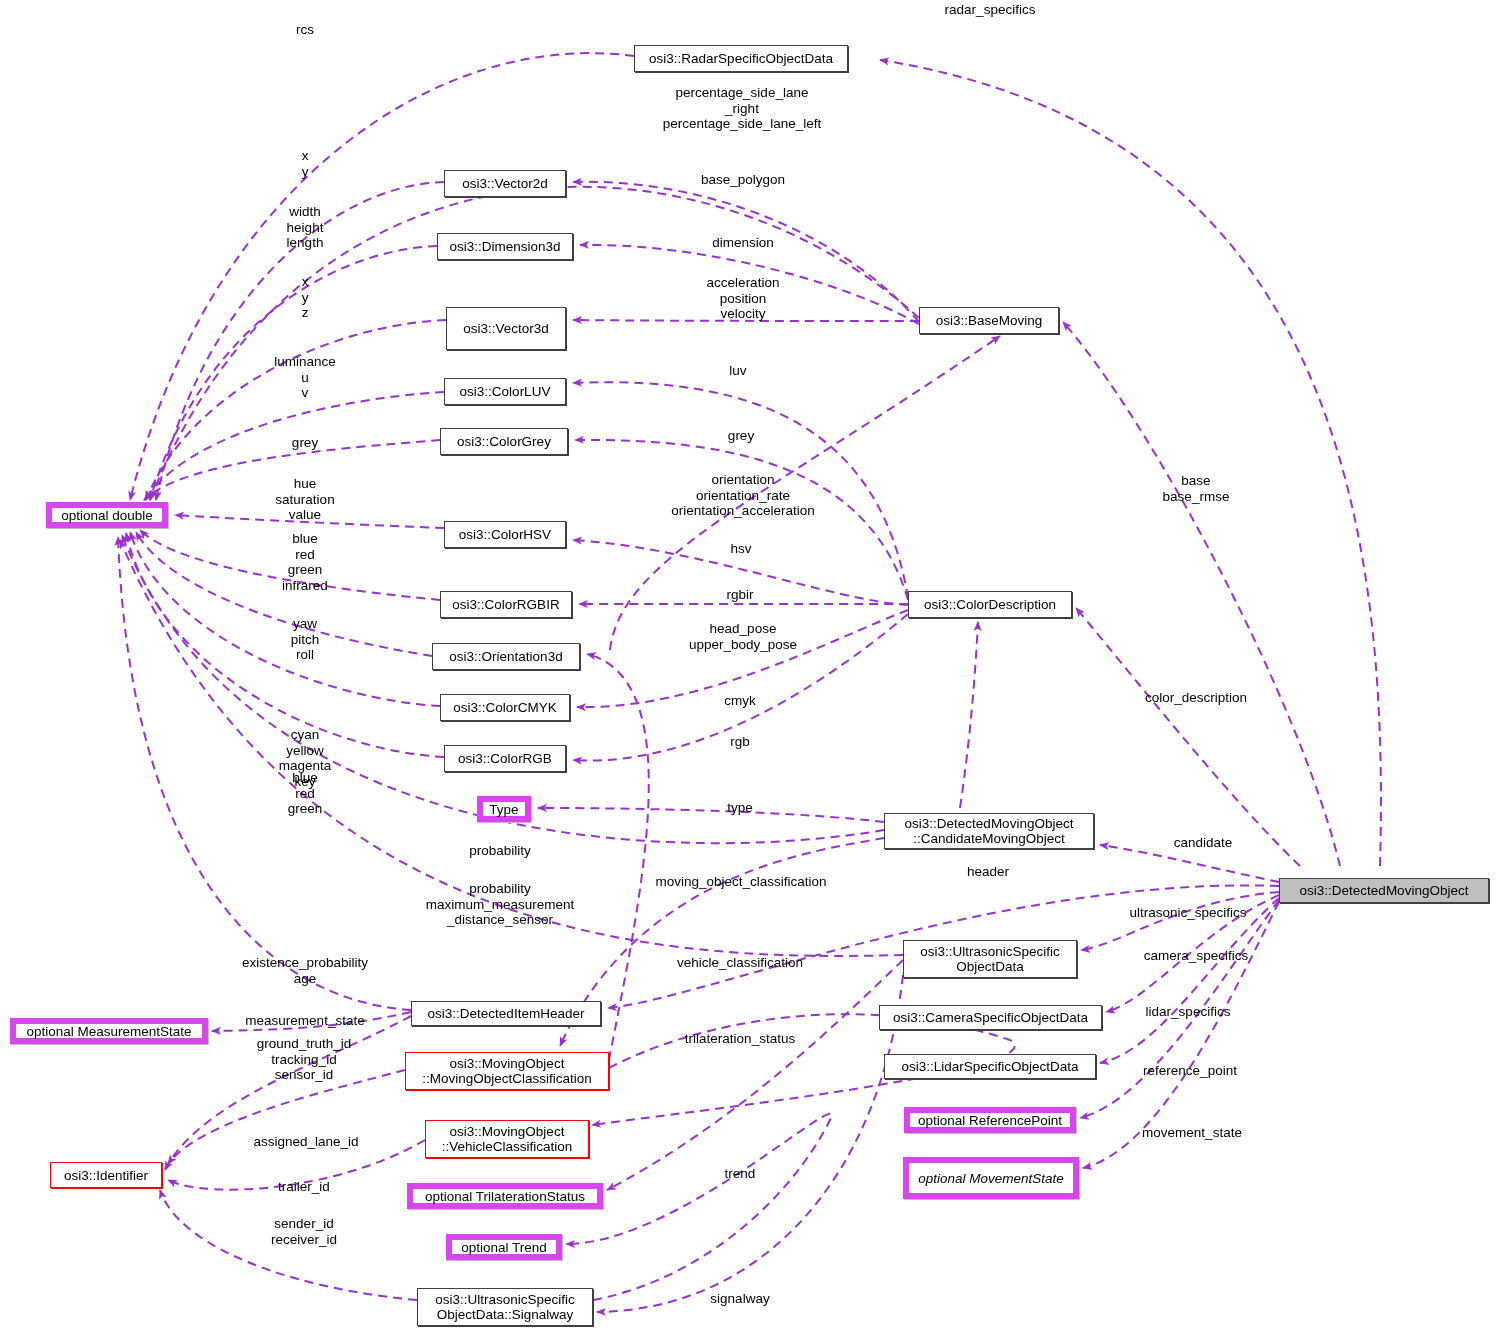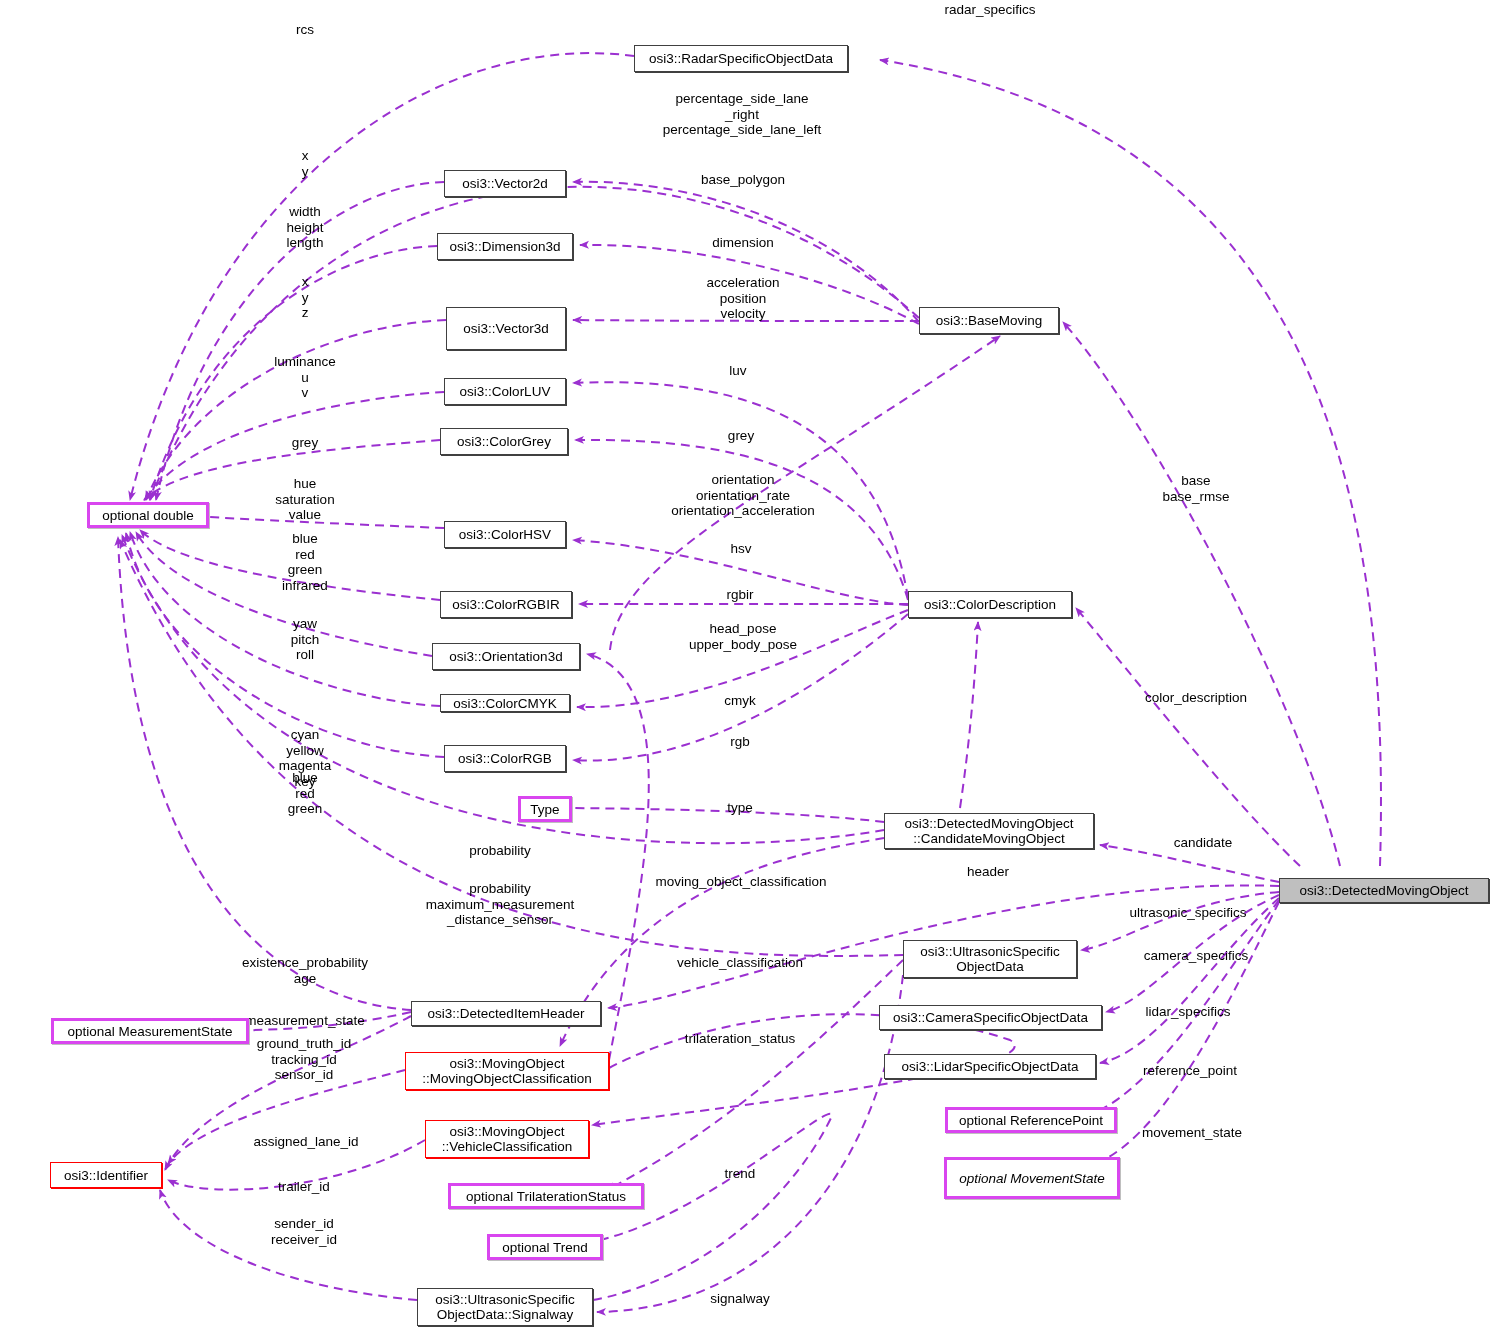--- a/index.html
+++ b/index.html
@@ -20,21 +20,21 @@
     justify-content:center;
     text-align:center;
     font-size:13.5px;
     line-height:15px;
     color:#000000;
     background:#ffffff;
     white-space:pre;
     z-index:5;
   }
   .node.solid{border:1px solid #404040;box-shadow:1px 1px 0 0 #404040;}
-  .node.light{border:3px solid #d946ef;box-shadow:1px 1px 0 0 #bfbfbf;margin-left:41px;}
+  .node.light{border:6px solid #d946ef;box-shadow:1px 1px 0 0 #bfbfbf;}
   .node.red{border:1px solid #ff0000;box-shadow:1px 1px 0 0 #ff0000;}
   .node.focus{background:#bfbfbf;border:1px solid #404040;box-shadow:1px 1px 0 0 #404040;}
   .edge-label{
     position:absolute;
     font-size:13.5px;
     line-height:15.5px;
     color:#000000;
     text-align:center;
     white-space:pre;
     transform:translate(-50%,-50%);
@@ -170,21 +170,21 @@
   <div class="node light" style="left:46px;top:502px;width:122px;height:26px;">optional double</div>
 
   <div class="node solid" style="left:444px;top:521px;width:122px;height:27px;">osi3::ColorHSV</div>
 
   <div class="node solid" style="left:440px;top:591px;width:132px;height:27px;">osi3::ColorRGBIR</div>
 
   <div class="node solid" style="left:908px;top:591px;width:164px;height:27px;">osi3::ColorDescription</div>
 
   <div class="node solid" style="left:432px;top:643px;width:148px;height:27px;">osi3::Orientation3d</div>
 
-  <div class="node solid" style="left:440px;top:694px;width:130px;height:18px;">osi3::ColorCMYK</div>
+  <div class="node solid" style="left:440px;top:694px;width:130px;height:27px;">osi3::ColorCMYK</div>
 
   <div class="node solid" style="left:444px;top:745px;width:122px;height:27px;">osi3::ColorRGB</div>
 
   <div class="node light" style="left:477px;top:796px;width:54px;height:26px;">Type</div>
 
   <div class="node solid" style="left:884px;top:813px;width:210px;height:36px;">osi3::DetectedMovingObject
 ::CandidateMovingObject</div>
 
   <div class="node focus" style="left:1279px;top:878px;width:210px;height:25px;">osi3::DetectedMovingObject</div>
 
@@ -213,21 +213,21 @@
 
   <div class="node light" style="left:407px;top:1183px;width:196px;height:26px;">optional TrilaterationStatus</div>
 
   <div class="node light" style="left:446px;top:1234px;width:116px;height:26px;">optional Trend</div>
 
   <div class="node solid" style="left:417px;top:1288px;width:176px;height:38px;">osi3::UltrasonicSpecific
 ObjectData::Signalway</div>
 
   <div class="edge-label" style="left:305px;top:30px;">rcs</div>
   <div class="edge-label" style="left:990px;top:10px;">radar_specifics</div>
-  <div class="edge-label" style="left:742px;top:114px;">percentage_side_lane
+  <div class="edge-label" style="left:742px;top:108px;">percentage_side_lane
 _right
 percentage_side_lane_left</div>
   <div class="edge-label" style="left:305px;top:163px;">x
 y</div>
   <div class="edge-label" style="left:743px;top:180px;">base_polygon</div>
   <div class="edge-label" style="left:305px;top:227px;">width
 height
 length</div>
   <div class="edge-label" style="left:743px;top:243px;">dimension</div>
   <div class="edge-label" style="left:305px;top:297px;">x

